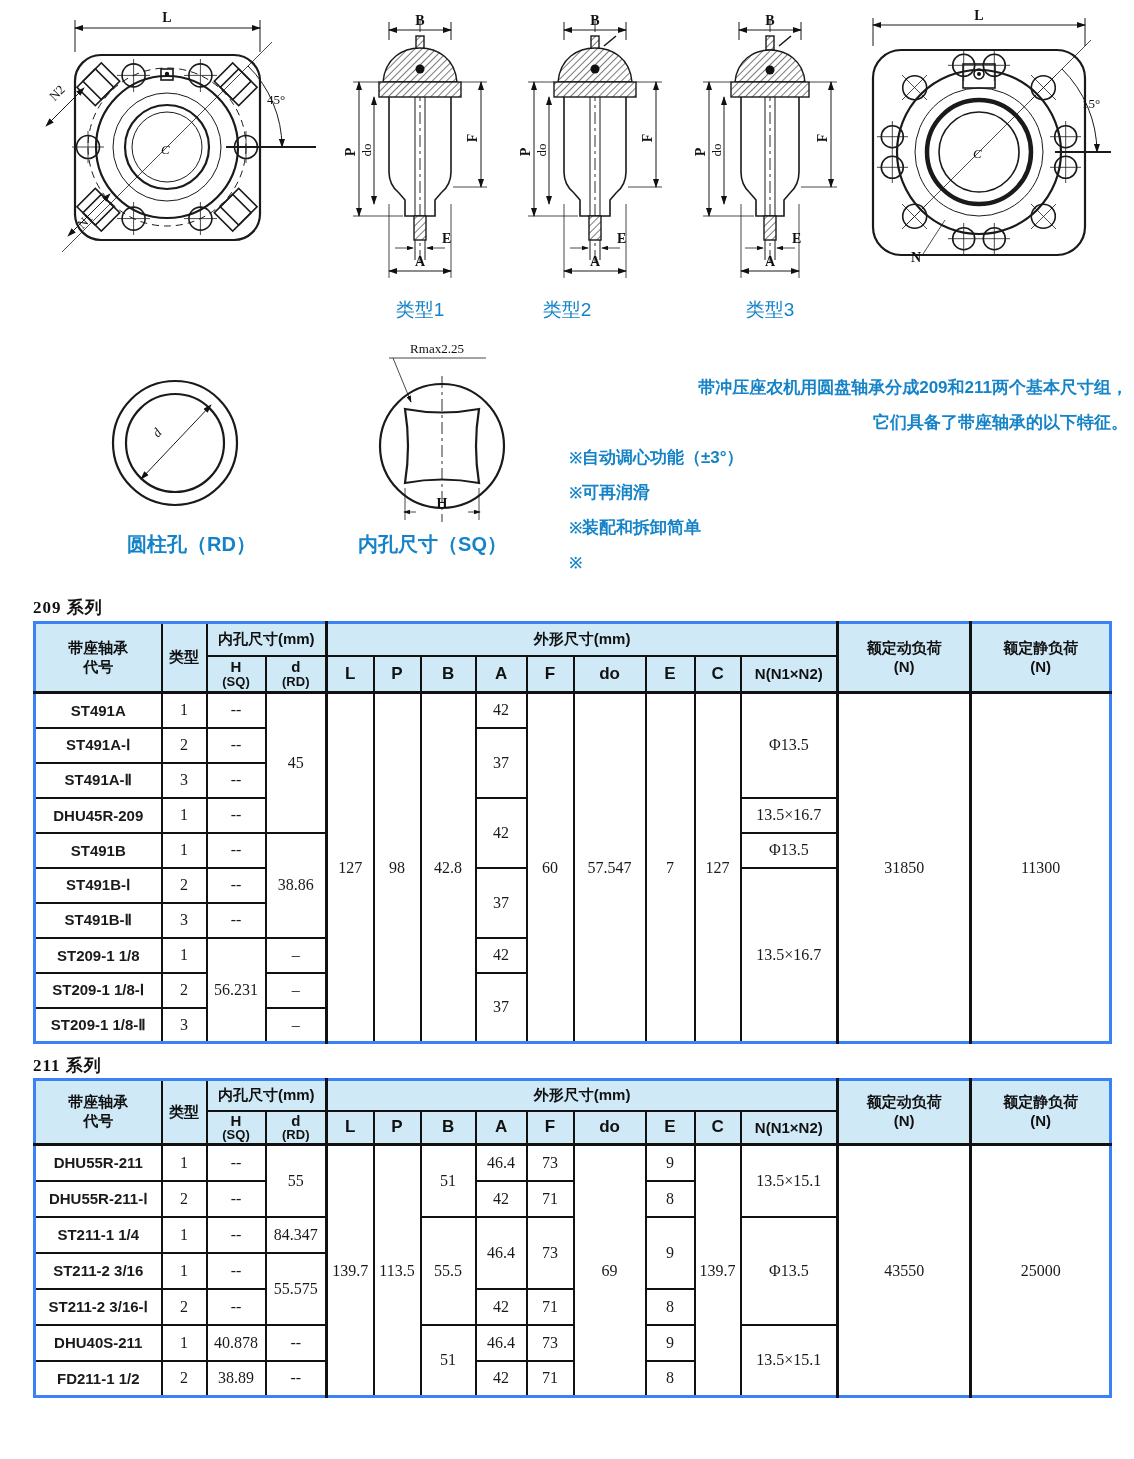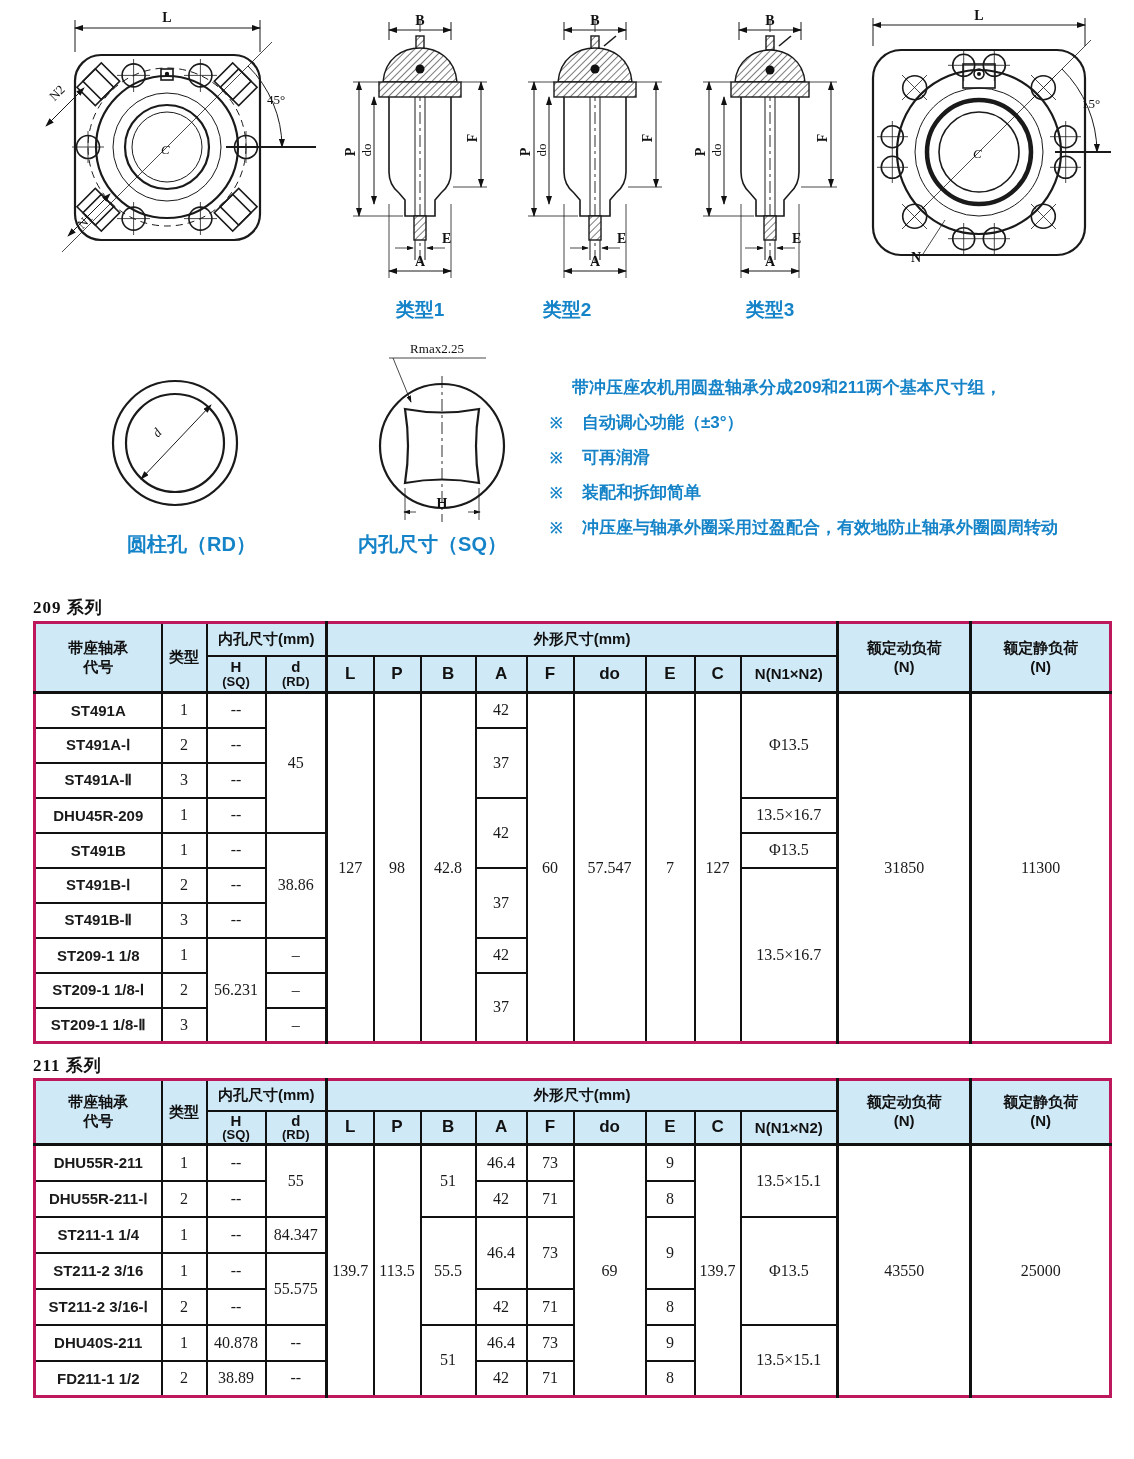--- a/index.html
+++ b/index.html
@@ -16,28 +16,28 @@
   .s15{stroke:#1a1a1a;stroke-width:1.6;fill:none;}
   .s2{stroke:#1a1a1a;stroke-width:2.2;fill:none;}
   .s4{stroke:#1a1a1a;stroke-width:4.5;fill:none;}
   .dsh{stroke-dasharray:7 5;}
   .ctr{stroke:#1a1a1a;stroke-width:.9;stroke-dasharray:12 4 3 4;fill:none;}
   .hatchfill{fill:url(#hat);stroke:#1a1a1a;stroke-width:1.4;}
   text.dim{font:13px "Liberation Serif",serif;fill:#111;}
   text.dimb{font:bold 14px "Liberation Serif",serif;fill:#111;}
   text.ital{font-style:italic;font-family:"Liberation Serif",serif;}
   .cap{position:absolute;text-align:center;font-weight:bold;font-size:20px;color:#1583c8;font-family:"Liberation Sans",sans-serif;}
-  .cap-type{position:absolute;text-align:center;font-weight:bold;font-size:19px;color:#1583c8;}
-  .features{position:absolute;left:536px;top:370px;width:592px;color:#1583c8;font-weight:bold;font-size:17px;line-height:35px;}
+  .cap-type{position:absolute;text-align:center;font-weight:normal;font-size:19px;color:#1583c8;}
+  .features{position:absolute;left:536px;top:370px;width:592px;color:#1583c8;font-weight:bold;font-size:17px;line-height:35px;text-align:right;}
   .f-indent{padding-left:36px;}
   .f-item{display:flex;}
   .f-item .mark{width:32px;padding-left:14px;flex:none;font-size:15px;}
   .series-title{position:absolute;left:33px;font-size:17px;font-weight:bold;color:#111;font-family:"Liberation Serif",serif;letter-spacing:1px;}
   
-  table.spec{position:absolute;left:33px;width:1076px;border-collapse:collapse;table-layout:fixed;background:#fff;border:3px solid #be185d;}
+  table.spec{position:absolute;left:33px;width:1076px;border-collapse:collapse;table-layout:fixed;background:#fff;border:3px solid #3b82f6;}
   table.spec th,table.spec td{border:2px solid #111;padding:0;text-align:center;vertical-align:middle;overflow:hidden;}
   table.spec th{background:#cfe9f7;color:#111;}
   .th-cn{font-size:15px;font-weight:bold;line-height:1.25;}
   .th-sub{font-size:15px;font-weight:bold;line-height:1.05;}
   .th-sub .l2{font-size:13px;font-weight:bold;}
   .th-letter{font-size:17px;font-weight:bold;font-family:"Liberation Sans",sans-serif;}
   .th-n{font-size:15px;font-weight:bold;}
   td.code{font-weight:bold;font-size:15px;font-family:"Liberation Sans",sans-serif;}
   td.num{font-family:"Liberation Serif",serif;font-size:16px;}
   .bl3{border-left-width:3px !important;}
@@ -312,35 +312,35 @@
   <line class="s08" x1="60" y1="150" x2="60" y2="182"></line>
   <line class="s08" x1="134" y1="150" x2="134" y2="182"></line>
   <line class="s08" x1="71" y1="174" x2="59" y2="174" marker-end="url(#ae)"></line>
   <line class="s08" x1="123" y1="174" x2="135" y2="174" marker-end="url(#ae)"></line>
   <text class="dimb" x="97" y="170" text-anchor="middle">H</text>
 </svg>
 <div class="cap" style="left:330px;top:531px;width:205px">内孔尺寸（SQ）</div>
 
 <div class="features">
   <div class="f-indent">带冲压座农机用圆盘轴承分成209和211两个基本尺寸组，</div>
+  <div>它们具备了带座轴承的以下特征。</div>
   <div class="f-item">
       <span class="mark">※</span>
       <span>自动调心功能（±3°）</span>
     </div>
   <div class="f-item">
       <span class="mark">※</span>
       <span>可再润滑</span>
     </div>
   <div class="f-item">
       <span class="mark">※</span>
       <span>装配和拆卸简单</span>
     </div>
   <div class="f-item">
       <span class="mark">※</span>
-      <span>冲压座与轴承外圈采用过盈配合，有效地防止轴承外圈圆周转动</span>
     </div>
 </div>
 
 <div class="series-title" style="top:596px">209 系列</div>
 
 <table class="spec" style="top:621px">
   <colgroup>
     <col style="width:127px">
       <col style="width:45px">
       <col style="width:59px">

